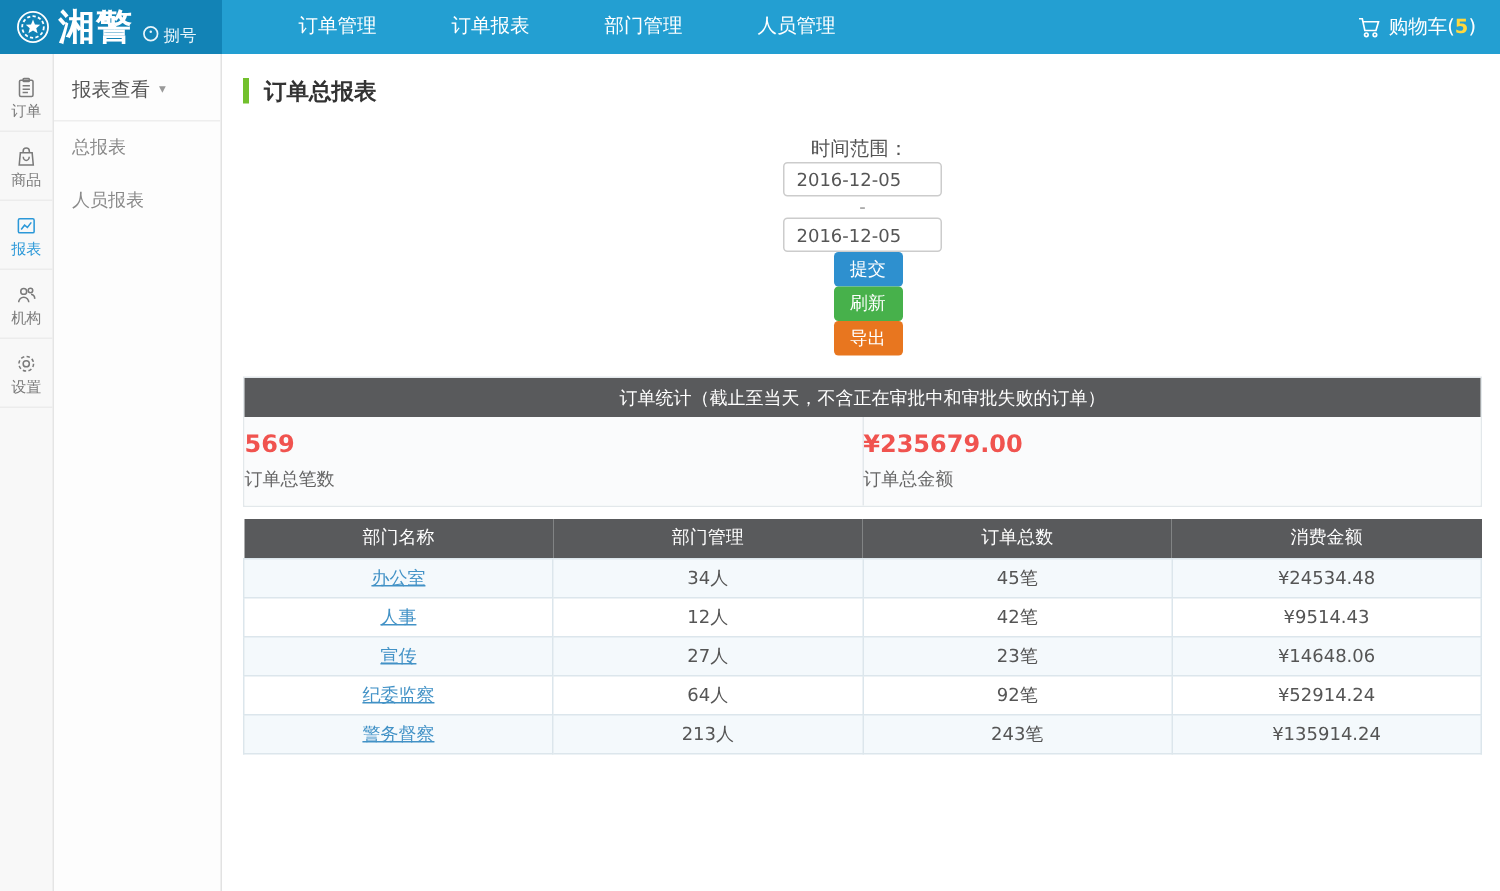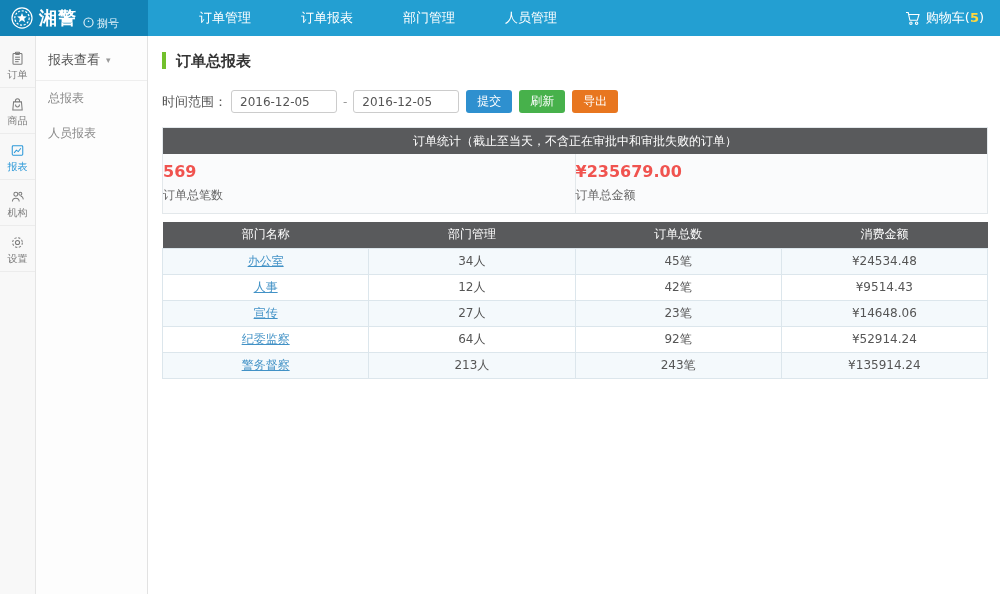--- a/index.html
+++ b/index.html
@@ -6,21 +6,21 @@
   html,body { margin:0; padding:0; }
   body {
     width:1000px; height:594px; overflow:hidden; background:#fff;
     font-family:"DejaVu Sans","Liberation Sans",sans-serif;
     position:relative;
   }
   
   .navbar { height:36px; background:#239fd2; display:flex; align-items:stretch; }
   .brand { width:148px; background:#1283b6; display:flex; align-items:center; padding-left:10px; gap:5px; flex-shrink:0; }
   .brand-emblem { width:24px; height:24px; display:flex; }
-  .brand-name { color:#fff; font-size:18px; font-weight:bold; letter-spacing:1px; line-height:1; }
+  .brand-name { color:#fff; font-size:24px; font-weight:bold; letter-spacing:1px; line-height:1; }
   .brand-sub { display:flex; align-items:flex-end; gap:2px; margin-top:8px; }
   .brand-sub-icon { width:13px; height:13px; display:flex; }
   .brand-sub-text { color:#e8f5fb; font-size:11px; line-height:1; }
   .nav-items { display:flex; align-items:stretch; margin-left:26px; }
   .nav-item { color:#fff; font-size:13px; padding:0 25px; line-height:36px; cursor:pointer; }
   .cart { margin-left:auto; display:flex; align-items:center; color:#fff; font-size:13px; padding-right:16px; gap:5px; cursor:pointer; }
   .cart svg { width:16px; height:15px; }
   .cart-count { color:#ffd83d; font-weight:bold; }
   
   .icon-strip { position:absolute; left:0; top:36px; bottom:0; width:36px; background:#f8f8f8; border-right:1px solid #e5e5e5; padding-top:6px; }
@@ -31,21 +31,21 @@
   
   .panel { position:absolute; left:36px; top:36px; bottom:0; width:112px; background:#fdfdfd; border-right:1px solid #e2e2e2; }
   .panel-header { display:flex; align-items:center; gap:6px; padding:15px 12px 11px; font-size:13px; color:#555; border-bottom:1px solid #eee; cursor:pointer; }
   .caret { font-size:9px; color:#999; }
   .panel-item { padding:9px 12px; font-size:12px; color:#8a8a8a; cursor:pointer; }
   
   .main { margin-left:148px; padding:0 12px 0 14px; }
   .title-row { display:flex; gap:10px; margin-top:16px; }
   .accent { width:4px; height:17px; background:#72c02c; }
   .page-title { font-size:15px; font-weight:bold; color:#333; }
-  .filter-row { display:flex; align-items:center; margin-top:19px; font-size:13px; color:#555; }
+  .filter-row { display:flex; align-items:center; margin-top:19px; font-size:13px; color:#555;flex-direction:column; }
   .filter-label { margin-right:4px; }
   .date-input { width:106px; height:23px; border:1px solid #ccc; border-radius:3px; padding:0 8px; font-size:12px; color:#555; font-family:inherit; }
   .sep { color:#999; margin:0 6px; font-size:12px; }
   .btn { height:23px; border:none; border-radius:3px; color:#fff; font-size:12px; padding:0 11px; margin-left:7px; cursor:pointer; font-family:inherit;text-align:center; }
   .btn-submit { background:#2e90cf; }
   .btn-refresh { background:#47b14b; }
   .btn-export { background:#e8761f; }
   
   .stats { margin-top:14px; border:1px solid #e3e8eb; }
   .stats-header { background:#595a5c; color:#fff; text-align:center; font-size:12px; height:26px; line-height:26px; }

